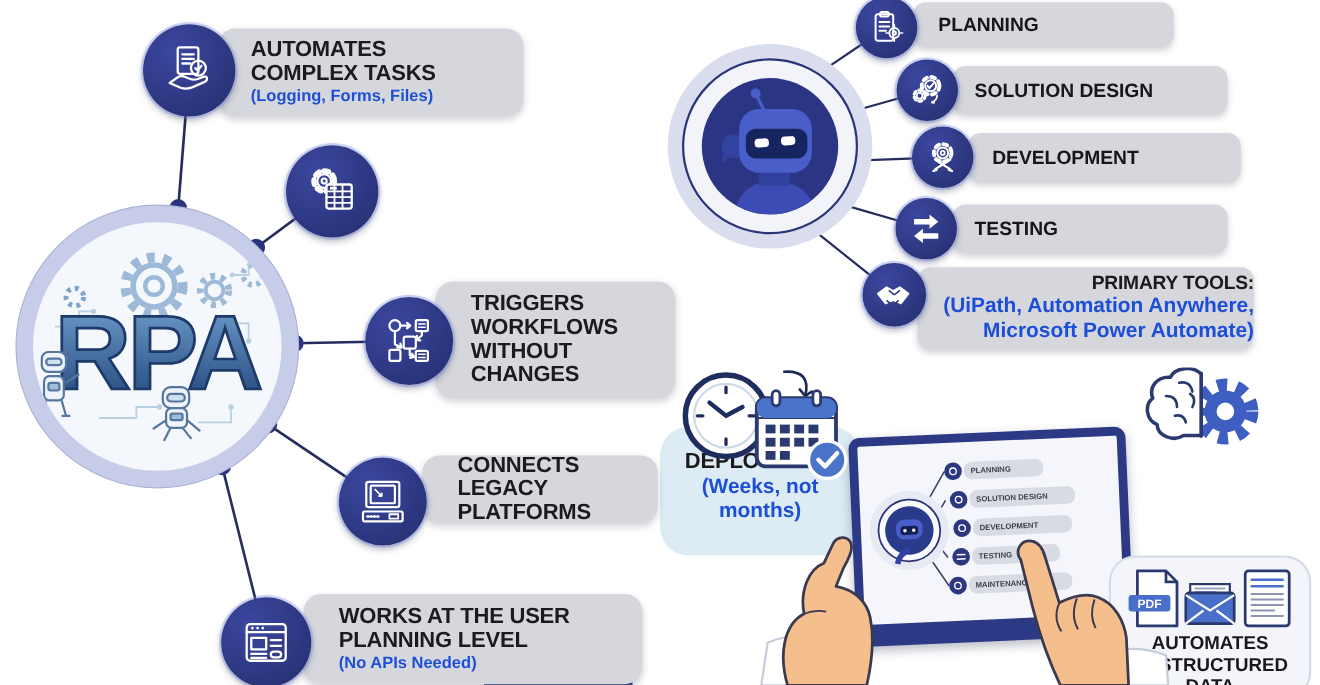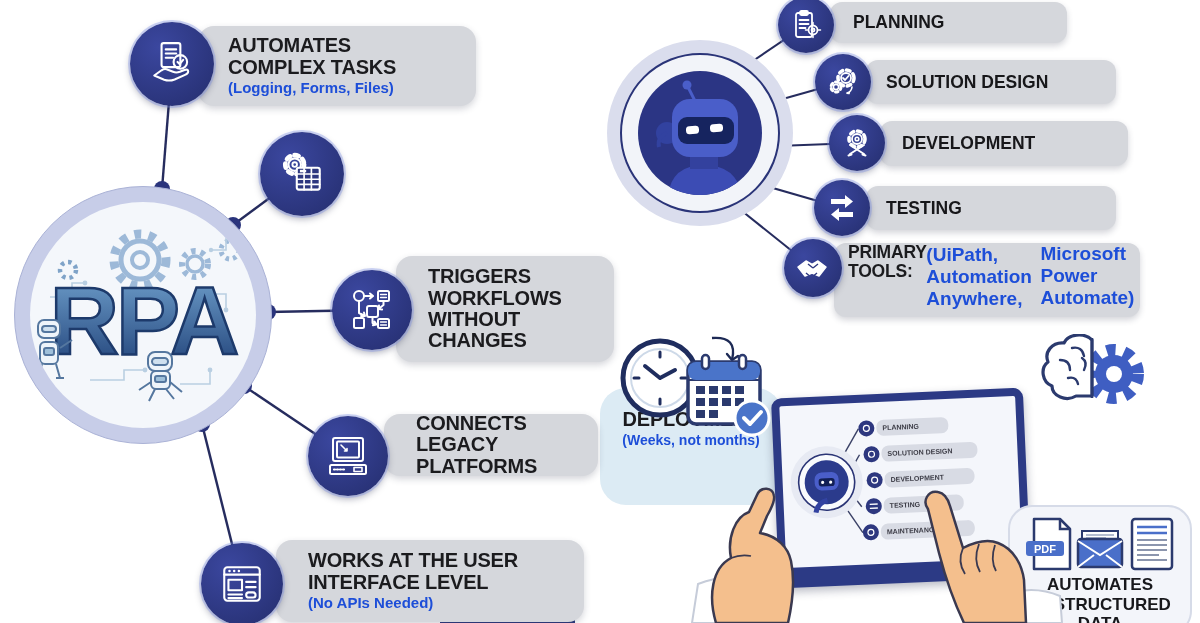--- a/index.html
+++ b/index.html
@@ -31,21 +31,21 @@
 
   .sbar{position:absolute;background:#d5d7dc;border-radius:12px;z-index:3;display:flex;align-items:center;
         box-shadow:0 3px 6px rgba(40,45,70,.20);font-weight:bold;font-size:17.5px;color:#17171a;}
   .sbar .t2{font-size:19px;}
 
   
   .bubble{position:absolute;border-radius:26px;z-index:3;text-align:center;}
   .rapid{left:600px;top:388px;width:182px;height:117px;background:#dcebf4;z-index:2;
          display:flex;flex-direction:column;justify-content:flex-start;padding-bottom:10px;box-sizing:border-box;}
   .rapid .t1{font-size:20px;}
-  .rapid .t2{font-size:14px;}
+  .rapid .t2{font-size:19px;}
   .dep-icon{position:absolute;left:612px;top:330px;z-index:6;}
 
   .tablet{position:absolute;left:775px;top:393px;width:252px;height:190px;z-index:3;
           background:#f4f6fb;border:8px solid #2c3a85;border-bottom-width:20px;border-radius:10px;
           transform:rotate(-2.5deg);box-sizing:border-box;box-shadow:0 4px 10px rgba(20,25,60,.3);}
 
   .ai-bubble{left:1002px;top:350px;width:188px;height:142px;background:#eef1f8;border:2px solid #c9d2e6;
              border-radius:30px;z-index:5;}
   .ai-bubble .tail{position:absolute;left:4px;bottom:-6px;width:26px;height:26px;background:#eef1f8;
                    border-left:2px solid #c9d2e6;border-bottom:2px solid #c9d2e6;transform:rotate(25deg) skew(18deg);}
@@ -220,21 +220,21 @@
     <div class="t1">WITHOUT</div>
     <div class="t1">CHANGES</div>
   </div>
   <div class="gbox" style="left:384px;top:414px;width:182px;height:62px;padding-left:32px">
     <div class="t1">CONNECTS</div>
     <div class="t1">LEGACY</div>
     <div class="t1">PLATFORMS</div>
   </div>
   <div class="gbox" style="left:276px;top:540px;width:276px;height:82px;padding-left:32px">
     <div class="t1">WORKS AT THE USER</div>
-    <div class="t1">INTERFACE LEVEL</div>
+    <div class="t1">PLANNING LEVEL</div>
     <div class="t2">(No APIs Needed)</div>
   </div>
 
   <div class="bot-hub">
     <div class="bot-ring"></div>
     <div class="bot-core">
       <svg width="124" height="124" viewBox="0 0 124 124">
         <path d="M30 124 Q34 94 66 94 Q98 94 104 124 Z" fill="#3c4cb4"></path>
         <rect x="52" y="82" width="28" height="16" fill="#33419e"></rect>
         <line x1="58" y1="32" x2="50" y2="16" stroke="#4a5ec9" stroke-width="3"></line>
@@ -296,21 +296,21 @@
   </div>
   <div class="sbar" style="left:866px;top:60px;width:230px;height:44px;padding-left:20px">
     <span>SOLUTION DESIGN</span>
   </div>
   <div class="sbar" style="left:880px;top:121px;width:226px;height:45px;padding-left:22px">
     <span>DEVELOPMENT</span>
   </div>
   <div class="sbar" style="left:866px;top:186px;width:230px;height:44px;padding-left:20px">
     <span>TESTING</span>
   </div>
-  <div class="sbar" style="left:834px;top:243px;width:292px;height:74px;padding-left:14px;flex-direction:row;align-items:flex-start;justify-content:center">
+  <div class="sbar" style="left:834px;top:243px;width:292px;height:74px;padding-left:14px;flex-direction:column;align-items:flex-end;justify-content:center">
     <div class="t1" style="font-size:17.5px">PRIMARY TOOLS:</div>
     <div class="t2">(UiPath, Automation Anywhere,</div>
     <div class="t2" style="margin-top:0">Microsoft Power Automate)</div>
   </div>
 
   <div class="bubble rapid">
     <div class="t1">RAPID</div>
     <div class="t1">DEPLOYMENT</div>
     <div class="t2">(Weeks, not months)</div>
   </div>

